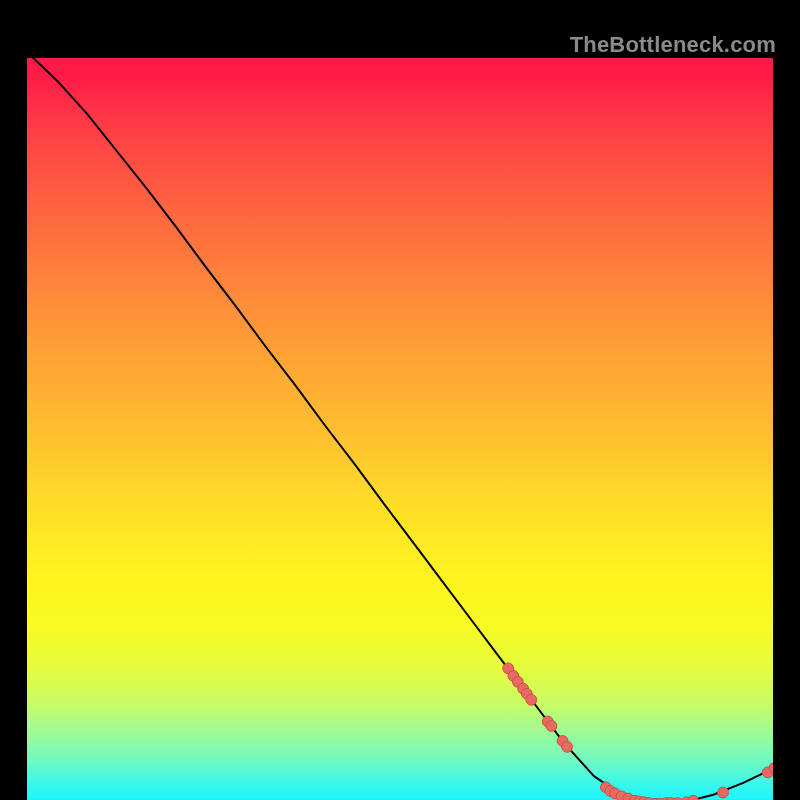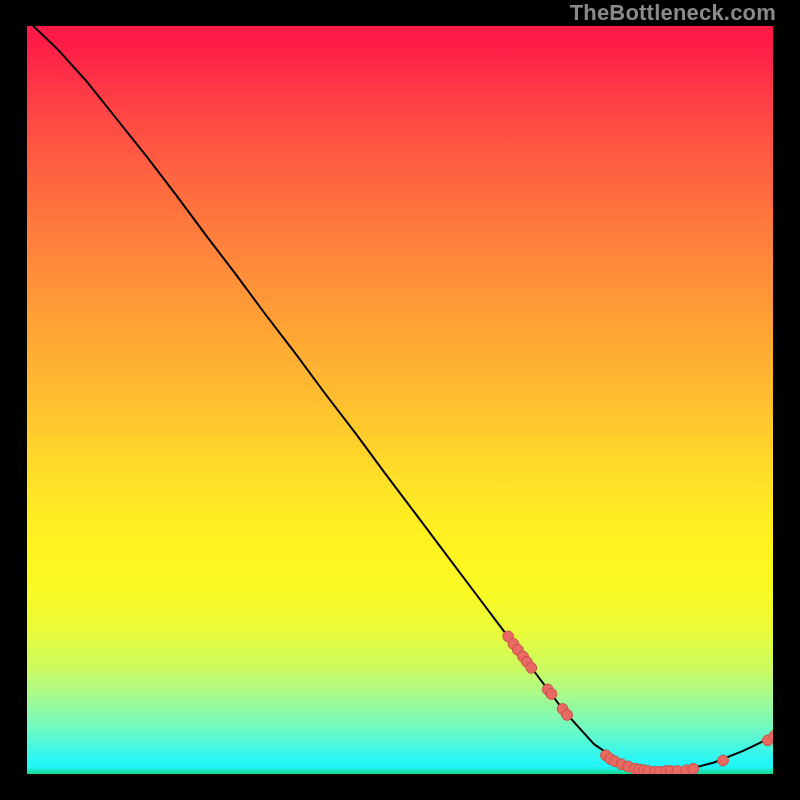--- a/index.html
+++ b/index.html
@@ -7,20 +7,21 @@
     padding: 0;
     width: 800px;
     height: 800px;
     background: #000000;
     overflow: hidden;
   }
   .stage {
     position: relative;
     width: 800px;
     height: 632px;
+    margin-top: 32px;
   }
   .plot-area {
     position: absolute;
     left: 27px;
     top: 26px;
     width: 746px;
     height: 748px;
     overflow: hidden;
   }
   .gradient {

